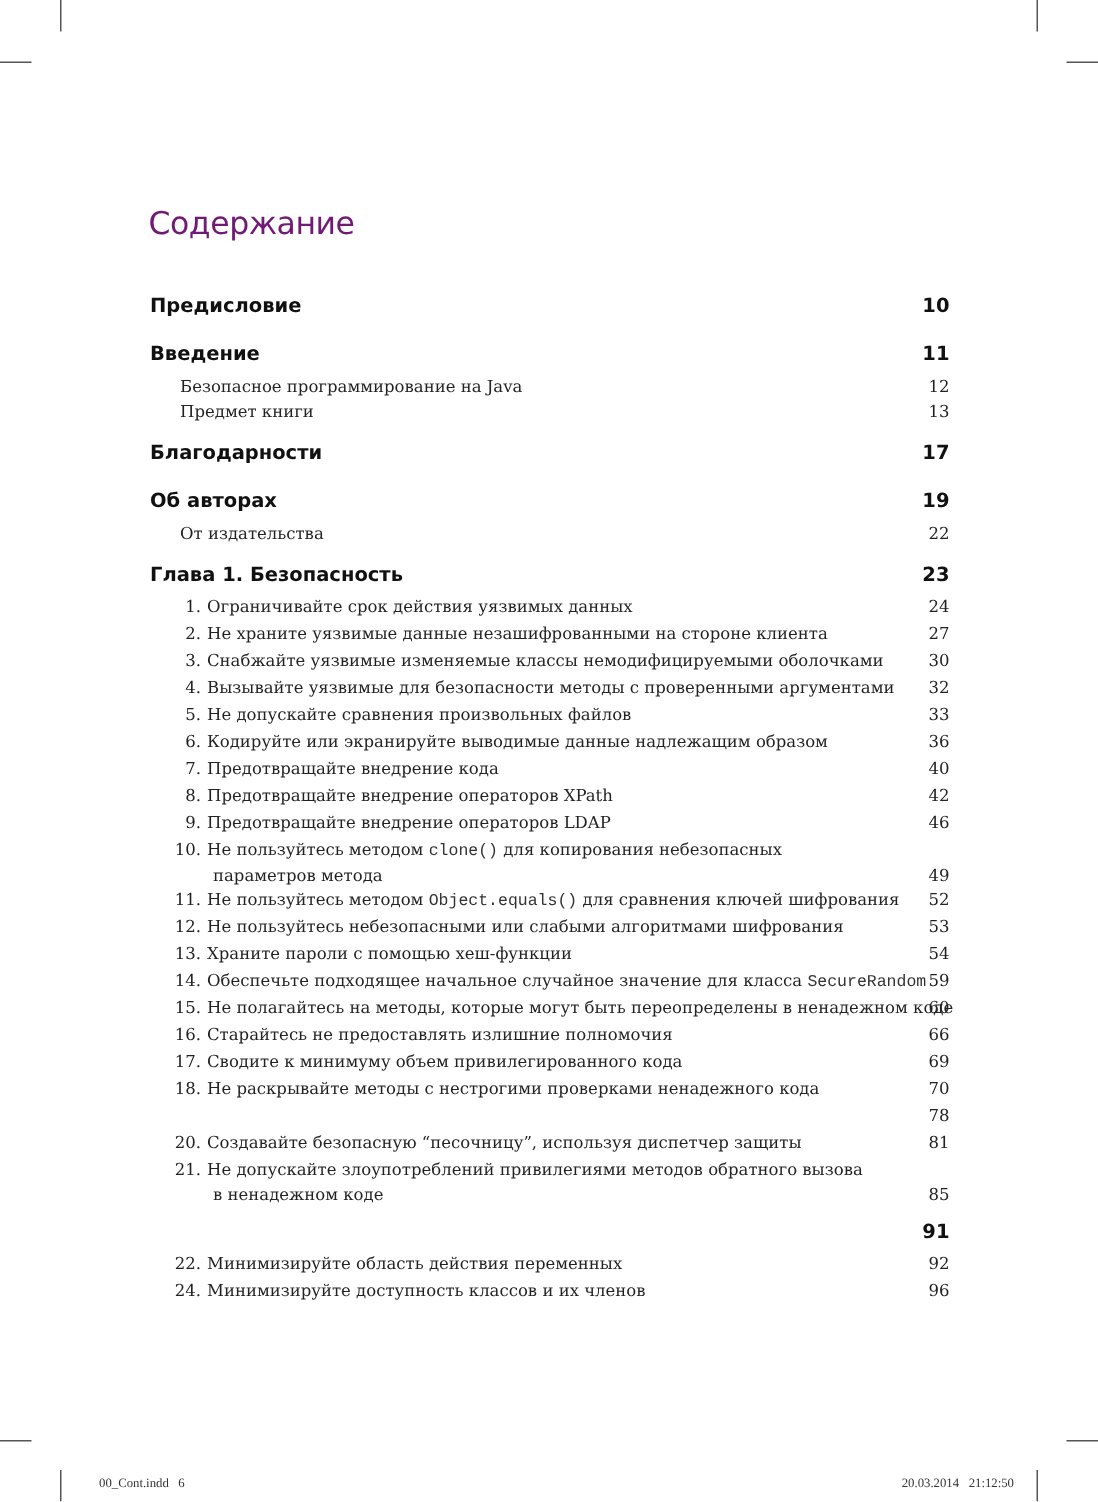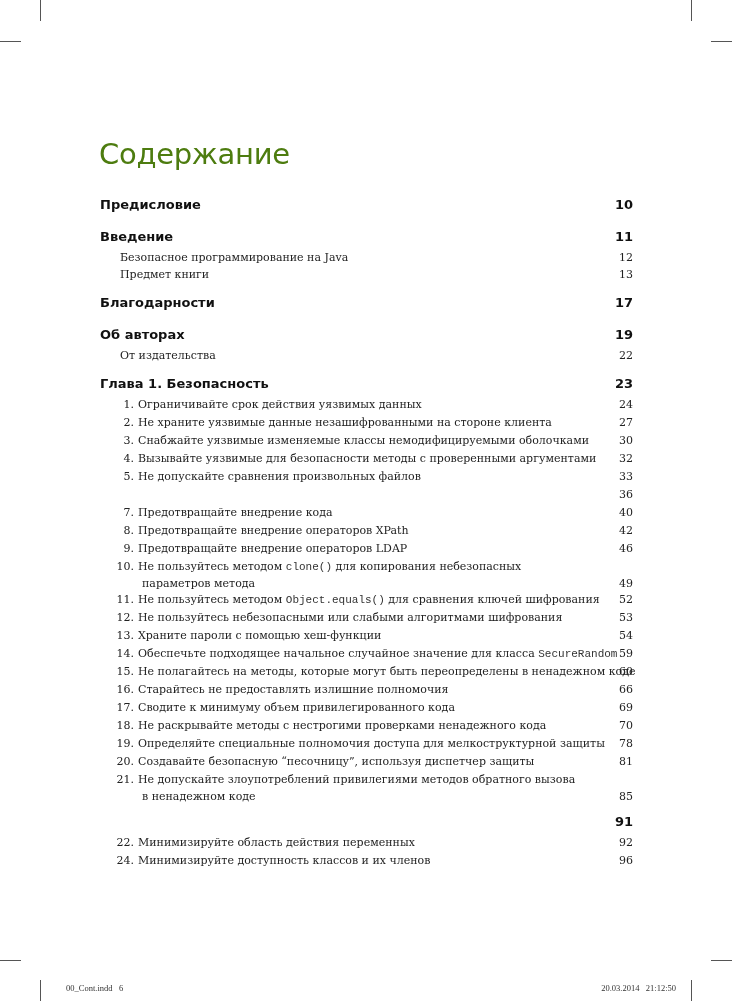--- a/index.html
+++ b/index.html
@@ -3,22 +3,22 @@
   <meta charset="utf-8">
   <style>
     html, body { margin: 0; padding: 0; }
     body {
       width: 732px; height: 1001px; background: #ffffff; position: relative; overflow: hidden;
       color: #1a1a1a;
     }
     .crop { position: absolute; background: #555; }
     .title {
       position: absolute; left: 99px; top: 137px;
-      font-family: "DejaVu Sans", sans-serif; font-size: 29px; font-weight: normal;
-      letter-spacing: -0.3px; color: #4d7c0f;
+      font-family: "DejaVu Sans", sans-serif; font-size: 21px; font-weight: normal;
+      letter-spacing: -0.3px; color: #701a75;
     }
     .row { position: absolute; left: 100px; width: 533px; height: 18px; }
     .row .label, .row .page { position: absolute; top: 0; white-space: nowrap; }
     .row .page { right: 0; }
     .row.h .label, .row.h .page {
       font-family: "DejaVu Sans", sans-serif; font-weight: bold; font-size: 13px; color: #111;
     }
     .row.s .label, .row.s .page {
       font-family: "DejaVu Serif", serif; font-size: 11px; color: #222;
     }
@@ -92,20 +92,21 @@
     </div>
     <div class="row s" style="top: 452px;">
       <span class="label num"><span class="n">4.</span><span>Вызывайте уязвимые для безопасности методы с проверенными аргументами</span></span>
       <span class="page" style="top: 0px;">32</span>
     </div>
     <div class="row s" style="top: 470px;">
       <span class="label num"><span class="n">5.</span><span>Не допускайте сравнения произвольных файлов</span></span>
       <span class="page" style="top: 0px;">33</span>
     </div>
     <div class="row s" style="top: 488px;">
+      <span class="label num"><span class="n">6.</span><span>Кодируйте или экранируйте выводимые данные надлежащим образом</span></span>
       <span class="page" style="top: 0px;">36</span>
     </div>
     <div class="row s" style="top: 506px;">
       <span class="label num"><span class="n">7.</span><span>Предотвращайте внедрение кода</span></span>
       <span class="page" style="top: 0px;">40</span>
     </div>
     <div class="row s" style="top: 524px;">
       <span class="label num"><span class="n">8.</span><span>Предотвращайте внедрение операторов XPath</span></span>
       <span class="page" style="top: 0px;">42</span>
     </div>
@@ -144,21 +145,20 @@
     </div>
     <div class="row s" style="top: 701px;">
       <span class="label num"><span class="n">17.</span><span>Сводите к минимуму объем привилегированного кода</span></span>
       <span class="page" style="top: 0px;">69</span>
     </div>
     <div class="row s" style="top: 719px;">
       <span class="label num"><span class="n">18.</span><span>Не раскрывайте методы с нестрогими проверками ненадежного кода</span></span>
       <span class="page" style="top: 0px;">70</span>
     </div>
     <div class="row s" style="top: 737px;">
-      <span class="label num"><span class="n">19.</span><span>Определяйте специальные полномочия доступа для мелкоструктурной защиты</span></span>
       <span class="page" style="top: 0px;">78</span>
     </div>
     <div class="row s" style="top: 755px;">
       <span class="label num"><span class="n">20.</span><span>Создавайте безопасную “песочницу”, используя диспетчер защиты</span></span>
       <span class="page" style="top: 0px;">81</span>
     </div>
     <div class="row s" style="top: 773px;">
       <span class="label num"><span class="n">21.</span><span>Не допускайте злоупотреблений привилегиями методов обратного вызова</span></span>
       <span class="label cont" style="top: 17px;">в ненадежном коде</span>
       <span class="page" style="top: 17px;">85</span>

